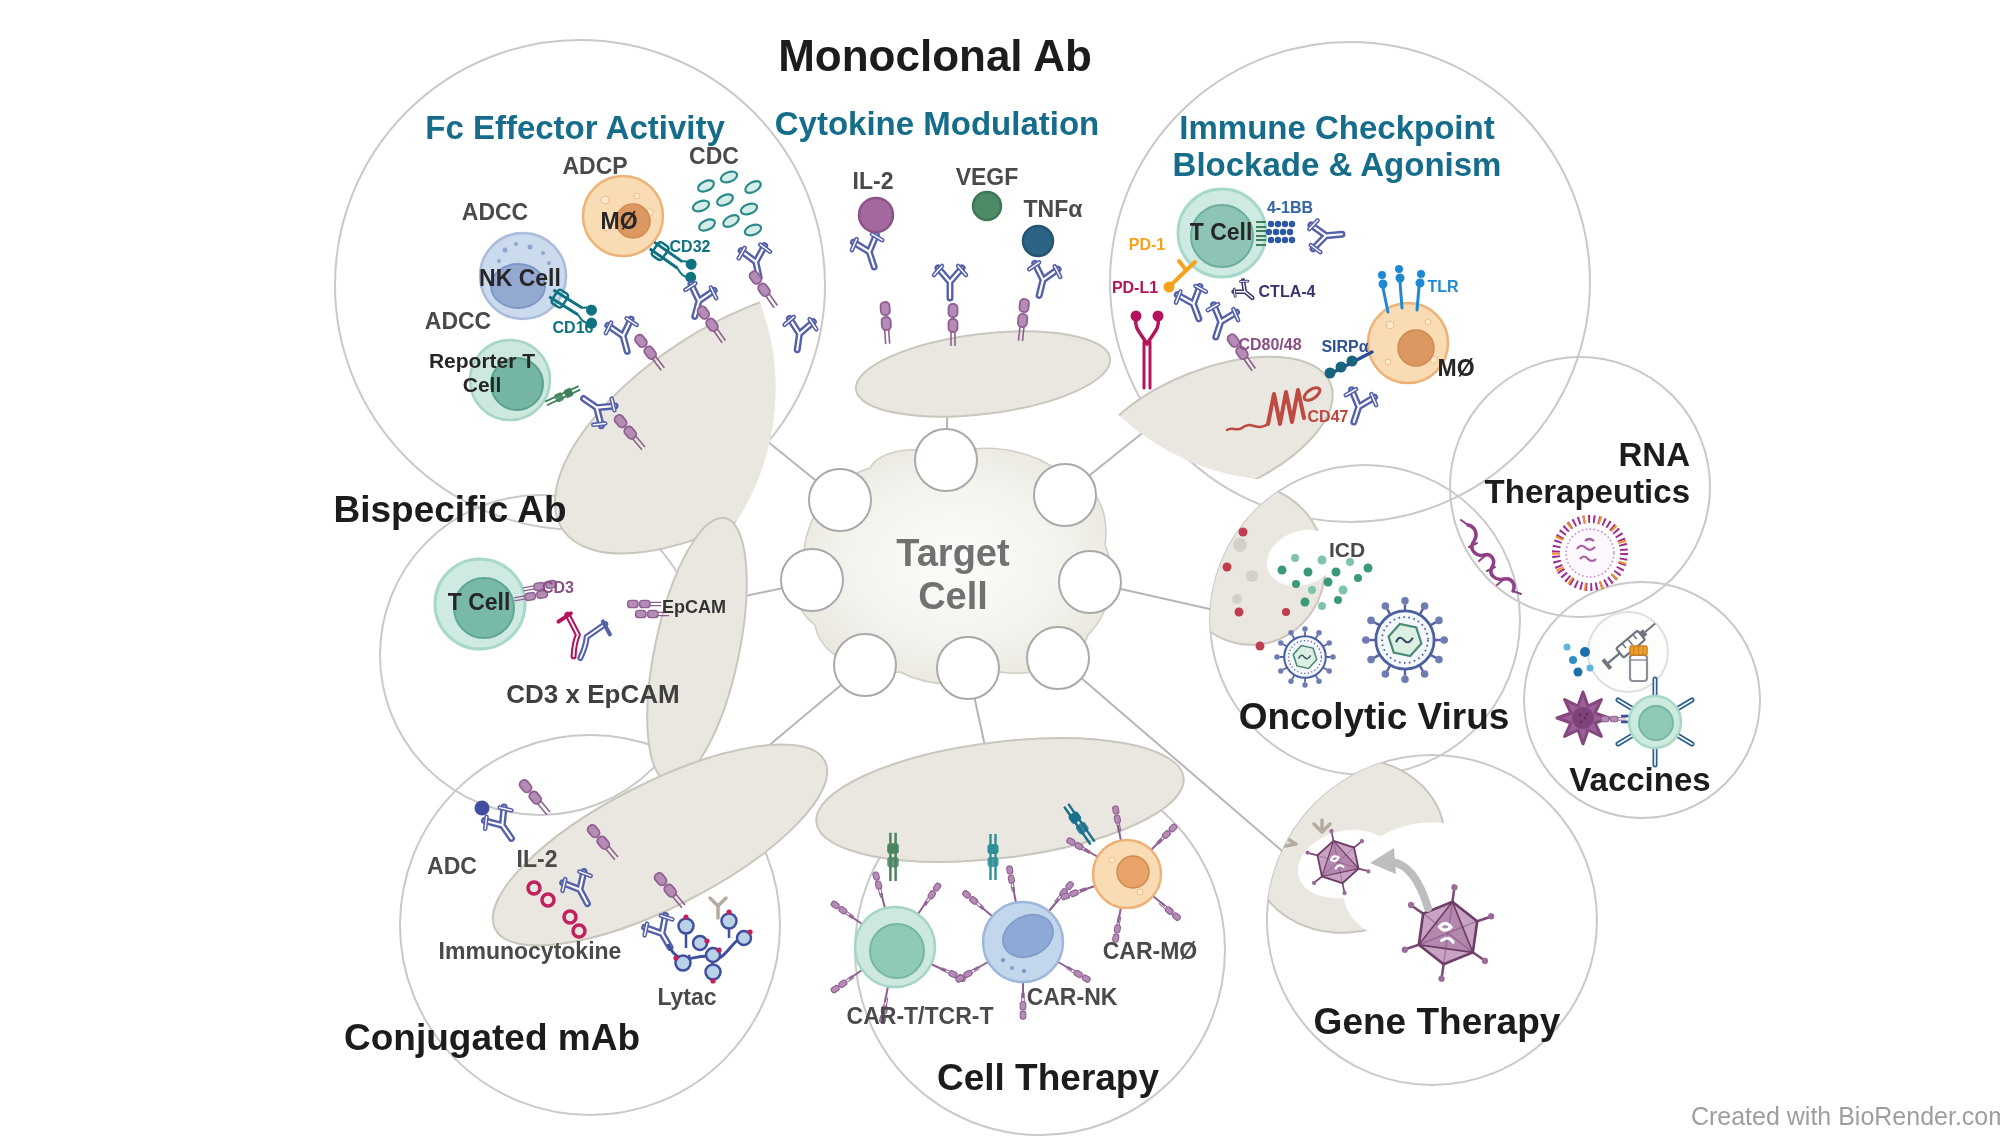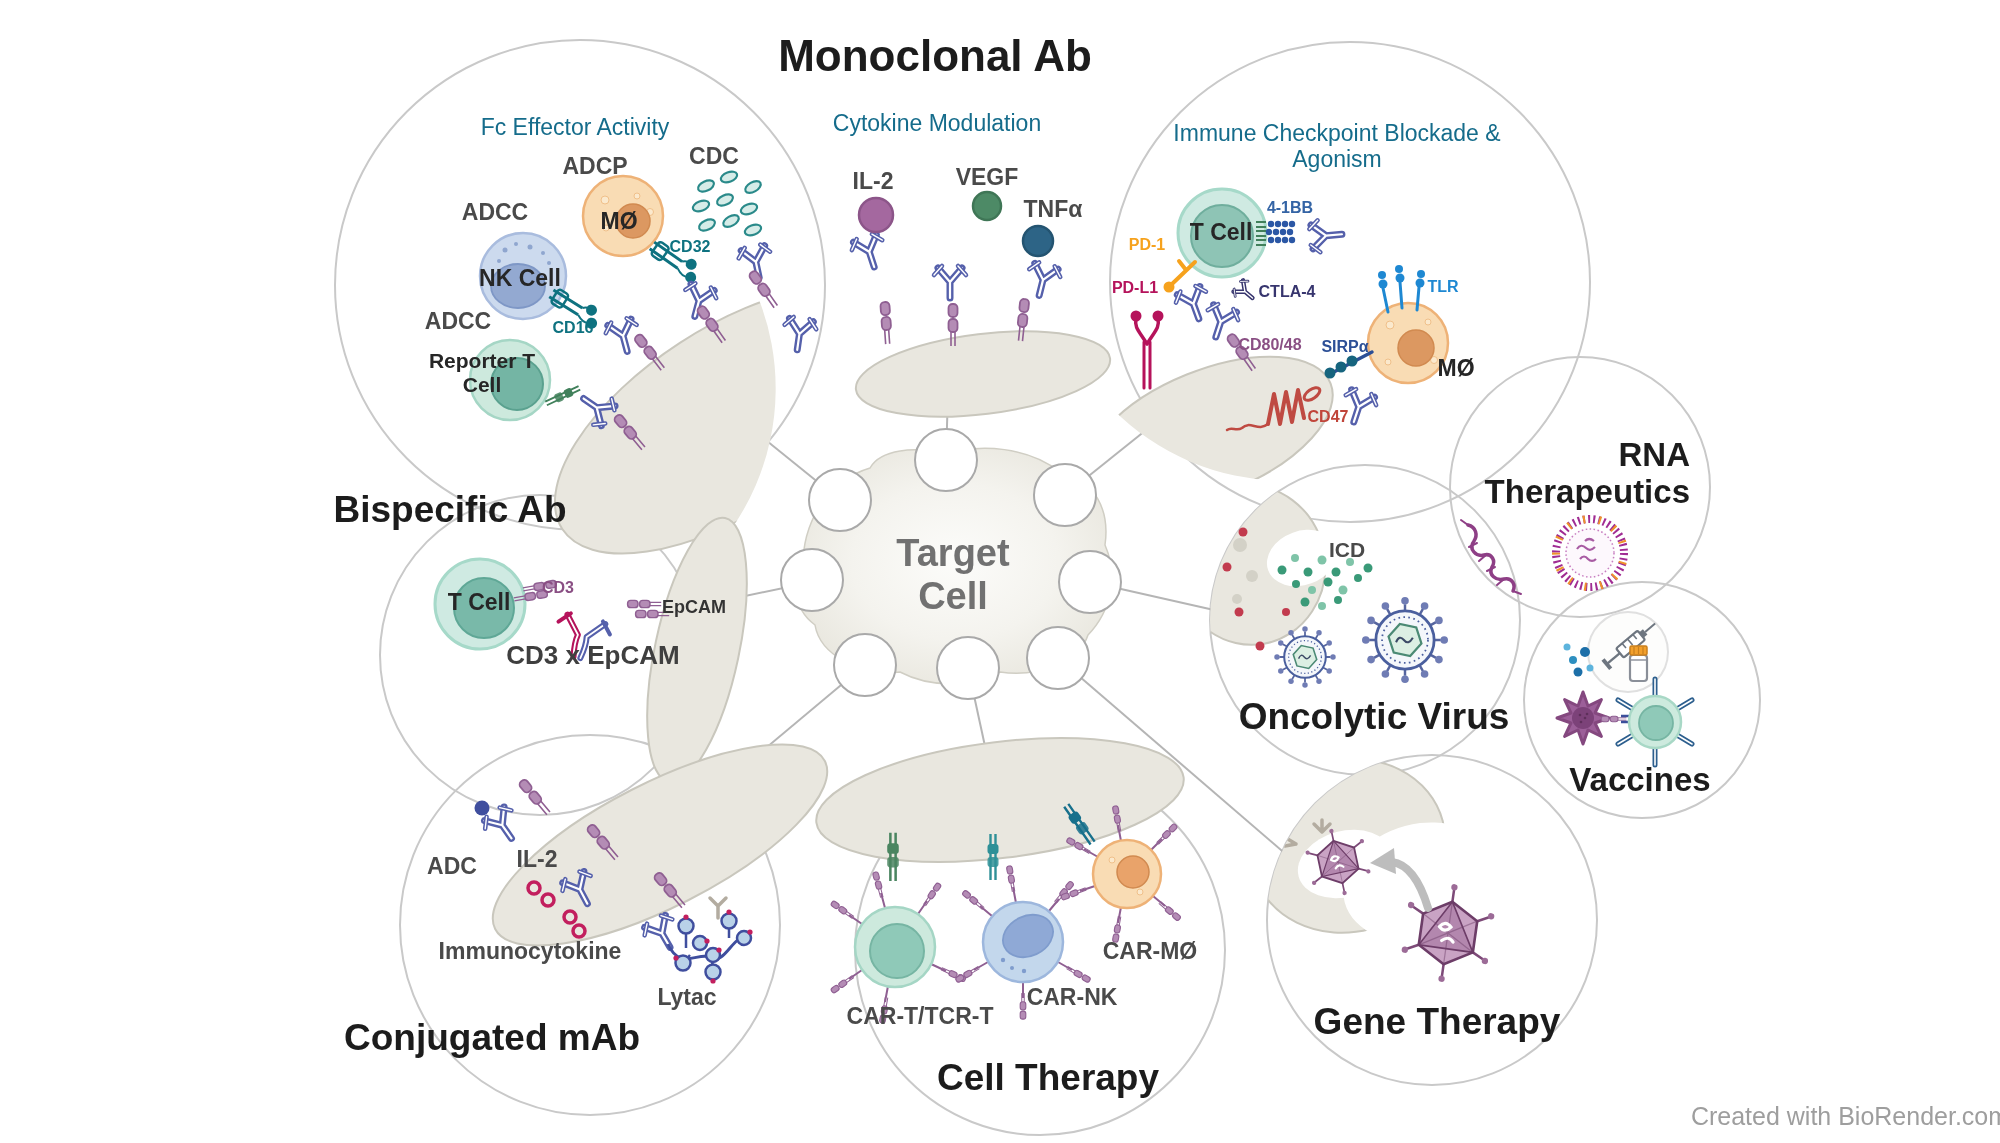--- a/index.html
+++ b/index.html
@@ -3,21 +3,21 @@
 <meta charset="utf-8">
 <style>
   html,body{margin:0;padding:0;background:#ffffff;}
   .canvas{position:relative;width:2000px;height:1143px;background:#fff;overflow:hidden;
           font-family:"Liberation Sans", sans-serif;}
   svg.scene{position:absolute;left:0;top:0;}
   .lbl{position:absolute;transform:translate(-50%,-50%);text-align:center;white-space:nowrap;line-height:1.12;}
   .title{font-size:44px;font-weight:bold;color:var(--ink);}
   .h-big{font-size:37px;font-weight:bold;color:var(--ink);}
   .h-med{font-size:33px;font-weight:bold;color:var(--ink);text-align:right;}
-  .h-teal{font-size:23px;font-weight:normal;color:var(--teal);}
+  .h-teal{font-size:33px;font-weight:bold;color:var(--teal);}
   .wrapped{white-space:normal;}
   .lab{font-size:23px;font-weight:bold;color:var(--label);}
   .lab-sm{font-size:16px;font-weight:bold;color:var(--label);}
   .cell-lab{font-size:23px;font-weight:bold;color:var(--cell-text);}
   .pair-lab{font-size:26px;font-weight:bold;color:#3f3f3f;}
   .center-lab{font-size:38px;font-weight:bold;color:var(--gray-text);white-space:normal;width:170px;}
   .watermark{font-size:25px;font-weight:normal;color:var(--watermark-gray);}
   .c-teal{color:var(--teal-rec);} .c-orange{color:var(--orange);} .c-crimson{color:var(--crimson);}
   .c-darknavy{color:var(--dark-navy);} .c-41bb{color:var(--blue-41bb);} .c-cd80{color:var(--purple-cd80);}
   .c-sirpa{color:var(--sirpa-blue);} .c-tlr{color:var(--tlr-blue);} .c-cd47{color:var(--red-cd47);}
@@ -568,21 +568,21 @@
 <div class="lbl lab-sm c-cd80" style="left:1270px;top:345px;">CD80/48</div>
 <div class="lbl lab-sm c-sirpa" style="left:1345px;top:347px;">SIRPα</div>
 <div class="lbl lab-sm c-tlr" style="left:1443px;top:287px;">TLR</div>
 <div class="lbl cell-lab" style="left:1456px;top:369px;">MØ</div>
 <div class="lbl lab-sm c-cd47" style="left:1328px;top:417px;">CD47</div>
 
 <div class="lbl h-big" style="left:450px;top:510px;">Bispecific Ab</div>
 <div class="lbl cell-lab" style="left:479px;top:603px;">T Cell</div>
 <div class="lbl lab-sm c-cd3" style="left:558px;top:588px;">CD3</div>
 <div class="lbl lab-sm sz18" style="left:694px;top:607px;">EpCAM</div>
-<div class="lbl pair-lab" style="left:593px;top:656px;">CD3 x EpCAM</div>
+<div class="lbl pair-lab" style="left:593px;top:695px;">CD3 x EpCAM</div>
 
 <div class="lbl h-big" style="left:492px;top:1038px;">Conjugated mAb</div>
 <div class="lbl lab" style="left:452px;top:867px;">ADC</div>
 <div class="lbl lab" style="left:537px;top:860px;">IL-2</div>
 <div class="lbl lab" style="left:530px;top:952px;">Immunocytokine</div>
 <div class="lbl lab" style="left:687px;top:998px;">Lytac</div>
 
 <div class="lbl h-big" style="left:1048px;top:1078px;">Cell Therapy</div>
 <div class="lbl lab" style="left:920px;top:1017px;">CAR-T/TCR-T</div>
 <div class="lbl lab" style="left:1072px;top:998px;">CAR-NK</div>

